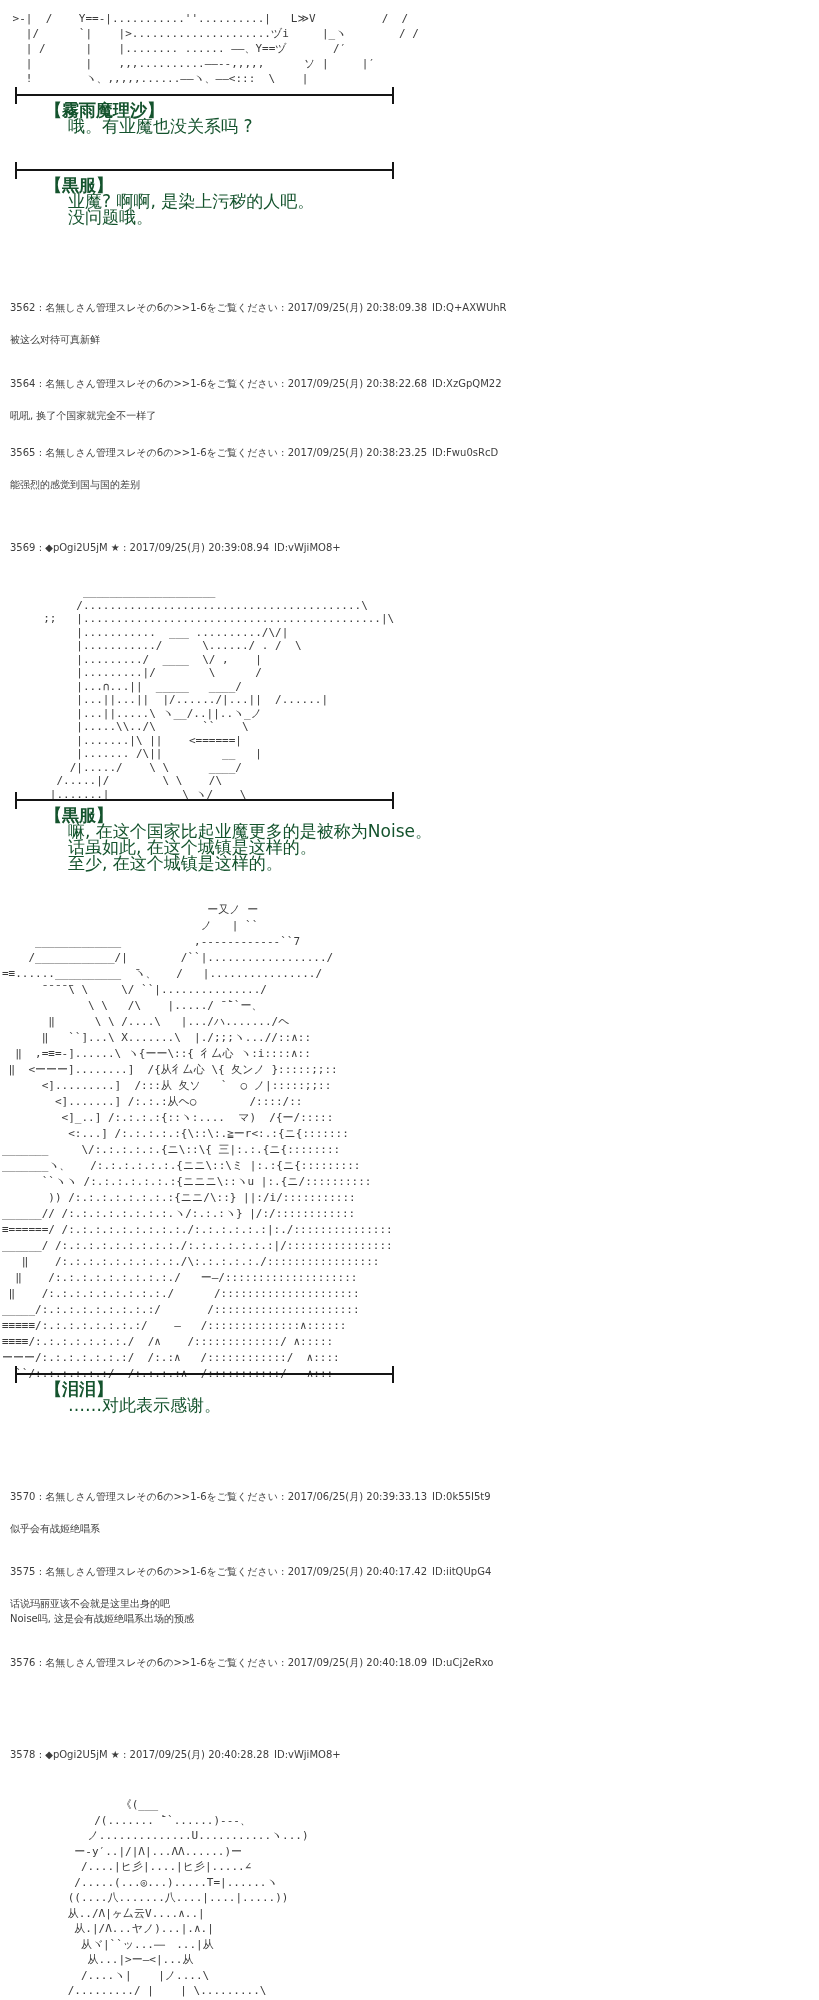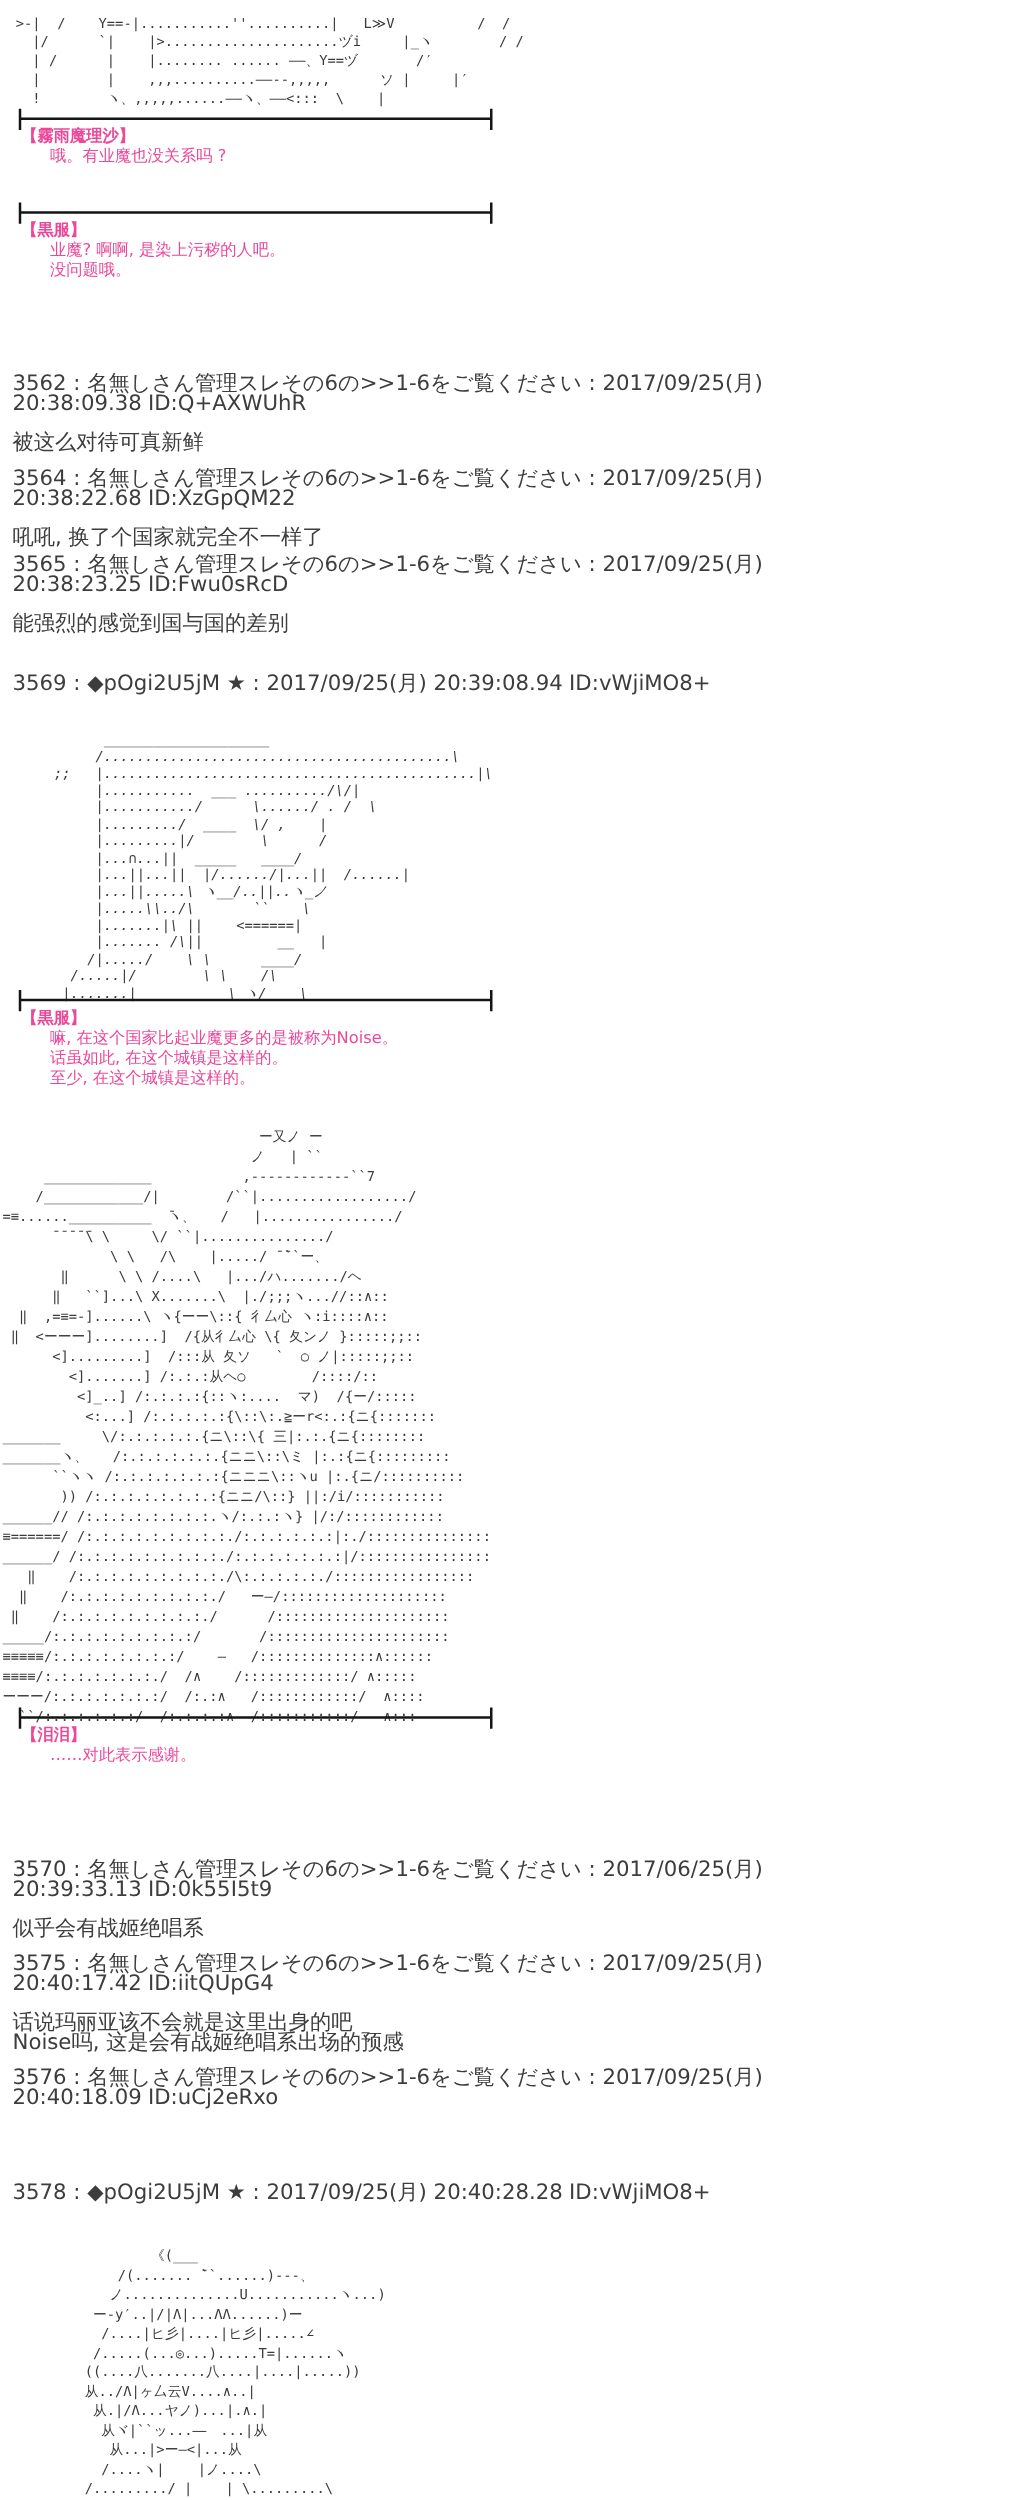--- a/index.html
+++ b/index.html
@@ -5,36 +5,36 @@
   html,body { margin:0; padding:0; background:#fff; }
   .page {
     position:relative; width:819px; height:2000px; background:#ffffff;
     font-family:"DejaVu Sans", sans-serif; color:#333; overflow:hidden;
   }
   .aa {
     position:absolute; font-family:"DejaVu Sans Mono", monospace;
     white-space:pre; color:#3a3a3a; letter-spacing:0;
   }
   .aa-top      { left:6px;  top:0px;    font-size:11px; line-height:15px; }
-  .aa-blacksuit{ left:30px; top:574px;  font-size:11px; line-height:13.5px;font-style:italic; }
+  .aa-blacksuit{ left:30px; top:574px;  font-size:11px; line-height:13.5px; }
   .aa-big      { left:2px;  top:891px;  font-size:11px; line-height:16px; }
   .aa-bottom   { left:28px; top:1786px; font-size:11px; line-height:15.5px; }
 
   .divider { position:absolute; left:16px; width:377px; height:0; border-top:2px solid #151515; }
   .divider::before, .divider::after {
     content:""; position:absolute; top:-9px; width:2px; height:17px; background:#151515;
   }
   .divider::before { left:-1px; }
   .divider::after  { right:-1px; }
 
-  .dialogue { position:absolute; left:0; color:#ec4899; font-size:13px; line-height:16px; }
+  .dialogue { position:absolute; left:0; color:#14532d; font-size:17px; line-height:16px;padding-left:28px; }
   .dialogue .speaker { margin-left:17px; font-weight:bold; }
   .dialogue .dline   { margin-left:40px; }
 
-  .post { position:absolute; left:10px; font-size:17px; line-height:15.5px; color:#3d3d3d; }
+  .post { position:absolute; left:10px; font-size:10px; line-height:15.5px; color:#3d3d3d; }
   .post .pid { margin-left:5px; }
   .post .post-body { margin-top:16px; }
 </style>
 </head>
 <body>
 
 <div class="page">
 
   <pre class="aa aa-top"> &gt;-|  /    Y==-|...........''..........|   L≫V          /  /
    |/      `|    |&gt;.....................ヅi     |_ヽ        / /

